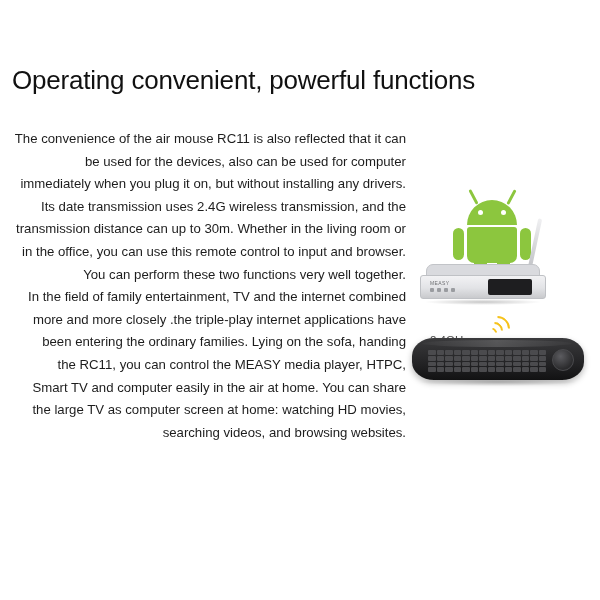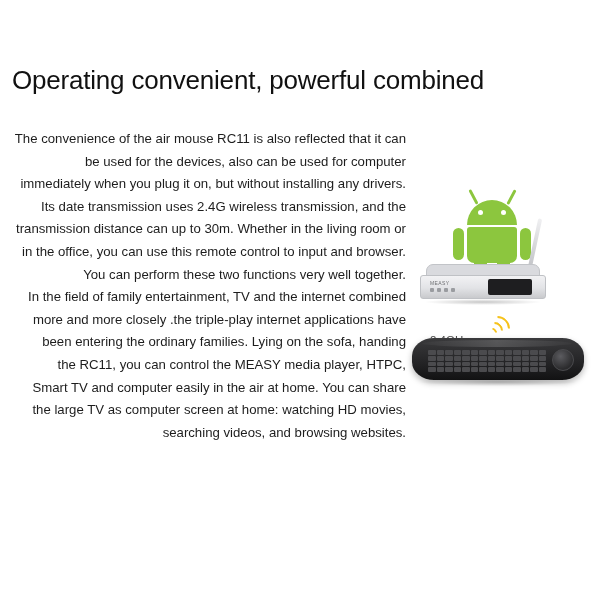--- a/index.html
+++ b/index.html
@@ -296,21 +296,21 @@
     width: 160px;
     height: 8px;
     background: radial-gradient(ellipse at center, rgba(0,0,0,0.2), rgba(0,0,0,0) 70%);
   }
 </style>
 </head>
 <body>
 
 <div class="page">
 
-  <h1 class="heading">Operating convenient, powerful combined</h1>
+  <h1 class="heading">Operating convenient, powerful functions</h1>
 
   <div class="body-col">
     <p class="para">The convenience of the air mouse RC11 is also reflected that it can be used for the devices, also can be used for computer immediately when you plug it on, but without installing any drivers. Its date transmission uses 2.4G wireless transmission, and the transmission distance can up to 30m. Whether in the living room or in the office, you can use this remote control to input and browser. You can perform these two functions very well together.</p>
     <p class="para">In the field of family entertainment, TV and the internet combined more and more closely .the triple-play internet applications have been entering the ordinary families. Lying on the sofa, handing the RC11, you can control the MEASY media player, HTPC, Smart TV and computer easily in the air at home. You can share the large TV as computer screen at home: watching HD movies, searching videos, and browsing websites.</p>
   </div>
 
   <div class="art">
 
     <div class="robot">
       <span class="ant l"></span>

